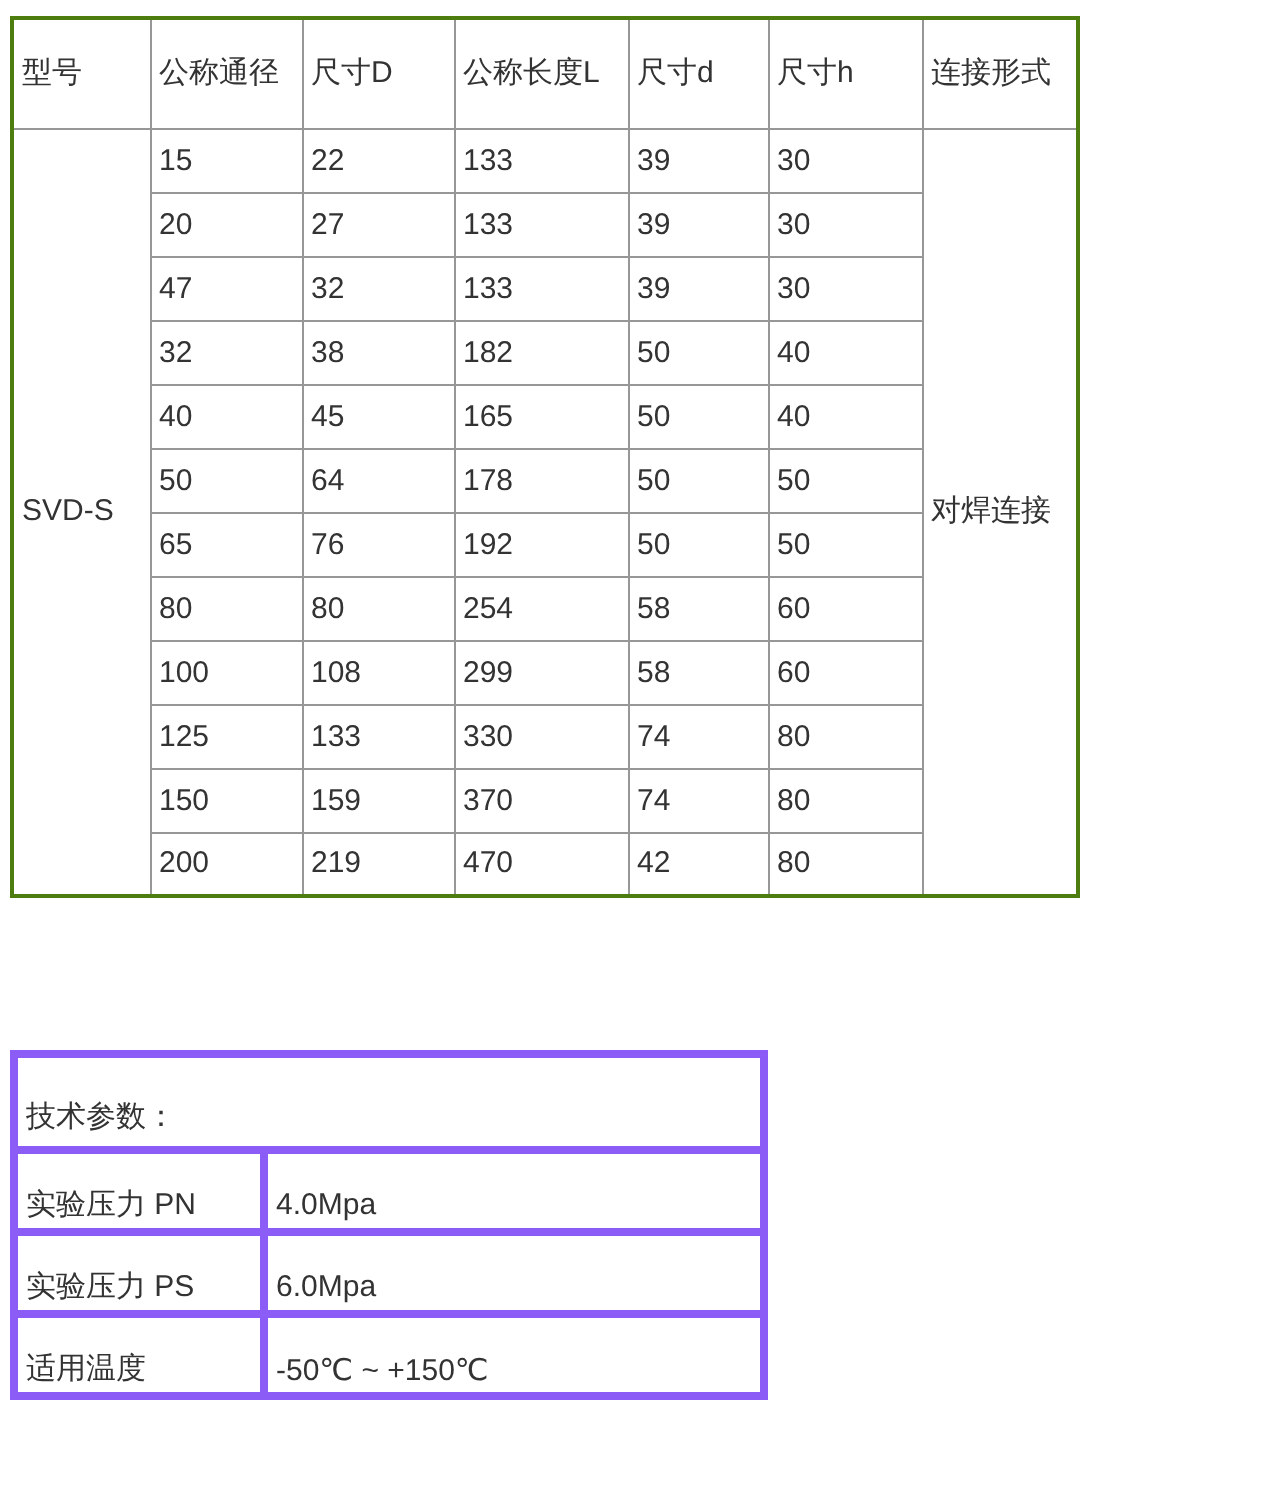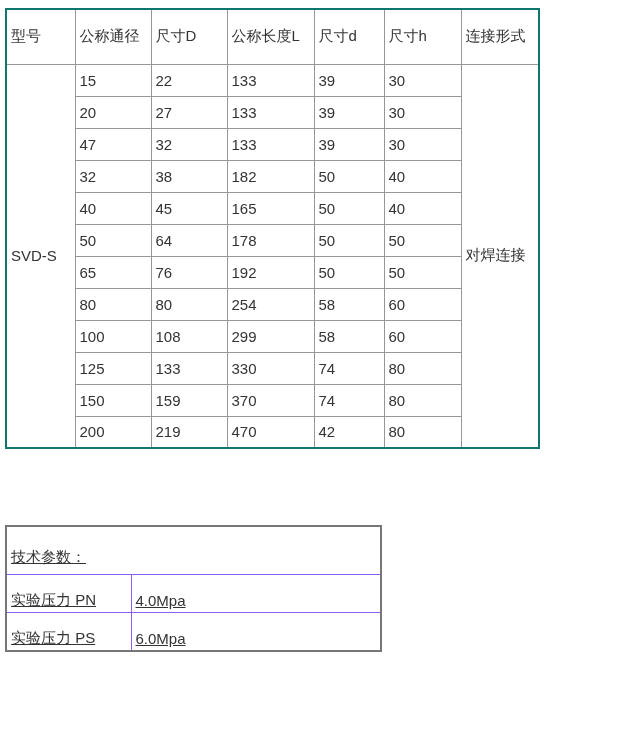--- a/index.html
+++ b/index.html
@@ -16,46 +16,45 @@
     padding: 8px 0 0 5px;
     overflow: hidden;
   }
   table {
     border-collapse: collapse;
     table-layout: fixed;
     background: #ffffff;
   }
   .spec-table {
     width: 533px;
-    border: 2px solid #0f766e;
+    border: 2px solid #4d7c0f;
   }
   .spec-table th, .spec-table td {
     border: 1px solid #979797;
     text-align: left;
     vertical-align: middle;
     padding: 0 0 0 4px;
     font-weight: normal;
     overflow: hidden;
     white-space: nowrap;
   }
   .spec-table thead tr { height: 55px; }
   .spec-table tbody tr { height: 32px; }
 
   .params-table {
     width: 375px;
     margin-top: 76px;
     border: 2px solid #767676;
   }
   .params-table th, .params-table td {
-    border: 1px solid #8b5cf6;
+    border: 4px solid #8b5cf6;
     text-align: left;
     vertical-align: middle;
     padding: 16px 4px 2px 4px;
     font-weight: normal;
-    text-decoration: underline;
   }
   .params-table .row-title  { height: 48px; }
   .params-table .row-param  { height: 32px; }
   .params-table .row-media  { height: 73px; }
   .params-table .row-media td.param-value {
     white-space: normal;
     line-height: 1.9;
     padding-right: 10px;
   }
   .col-label { width: 125px; }
@@ -184,14 +183,18 @@
       <td colspan="2">技术参数：</td>
     </tr>
   <tr class="row-param">
         <td class="param-label">实验压力 PN</td>
         <td class="param-value">4.0Mpa</td>
       </tr>
       <tr class="row-param">
         <td class="param-label">实验压力 PS</td>
         <td class="param-value">6.0Mpa</td>
       </tr>
+      <tr class="row-param">
+        <td class="param-label">适用温度</td>
+        <td class="param-value">-50℃ ~ +150℃</td>
+      </tr>
     </tbody>
 </table>
 
 </body></html>

